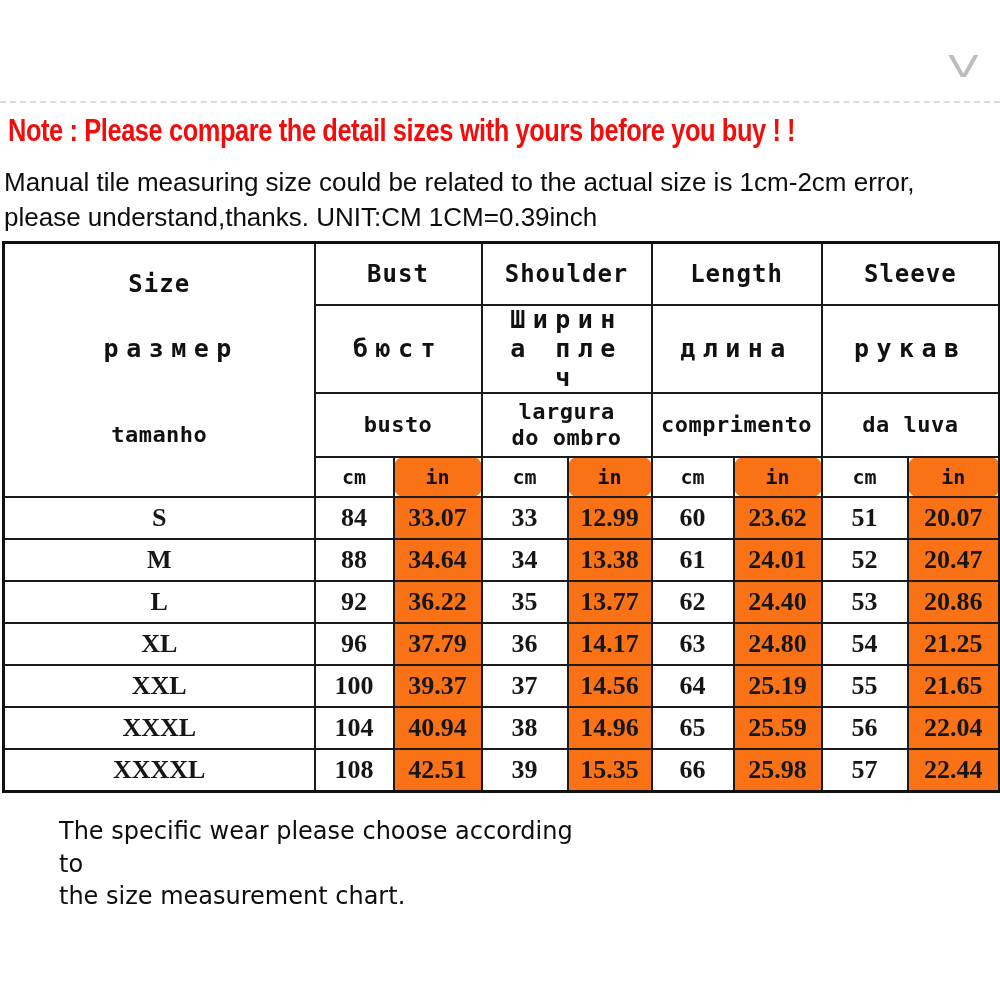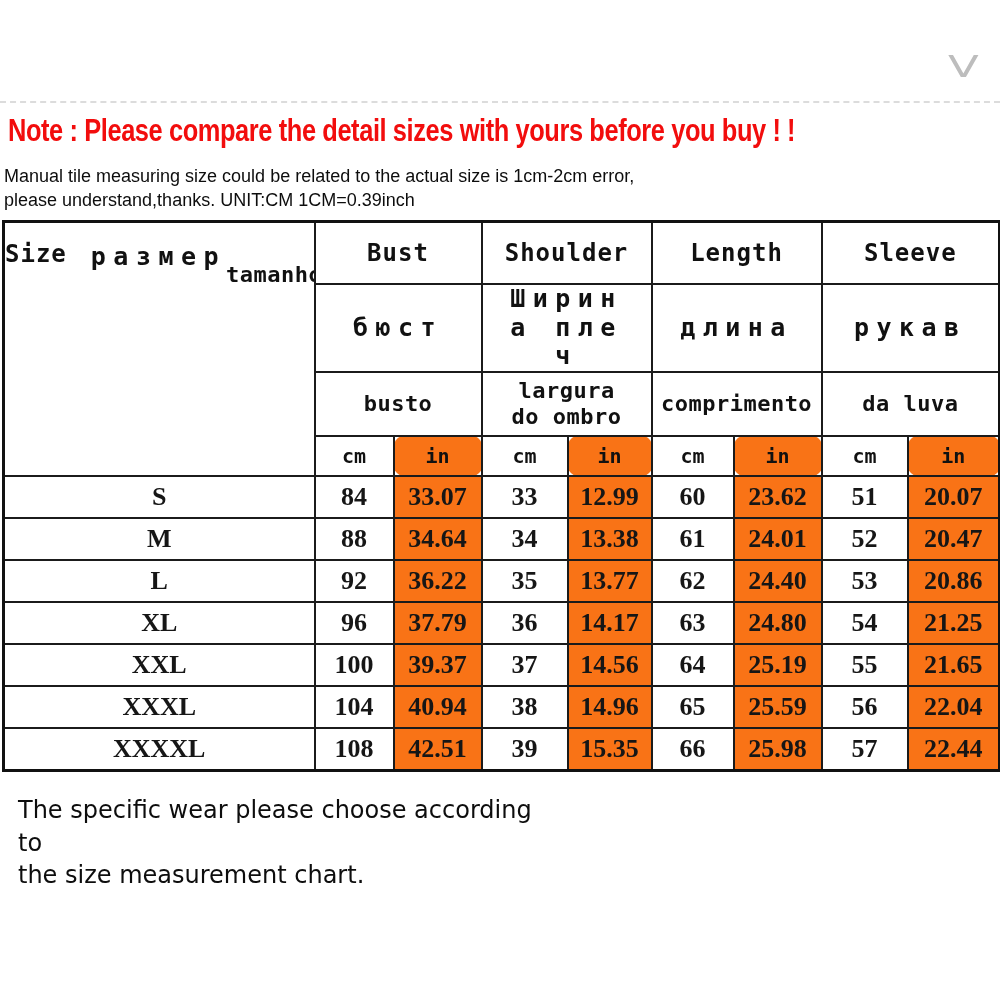--- a/index.html
+++ b/index.html
@@ -55,21 +55,21 @@
     font-size: 31px;
     letter-spacing: -0.5px;
     white-space: nowrap;
     transform: scaleX(0.82);
     transform-origin: left center;
   }
 
   
   .intro {
     margin: 16px 0 0 4px;
-    font-size: 18px;
+    font-size: 26px;
     line-height: 1.33;
     white-space: pre-line;
     color: #0d0d0d;
   }
   .tolerance {
     margin: 9px 0 0 0;
     font-family: "DejaVu Sans", sans-serif;
     font-size: 25px;
     color: #0d0d0d;
   }
@@ -120,21 +120,21 @@
     font-size: 20px;
     border-radius: 10px;
   }
   .row-en  td, .row-en  th { height: 60px; }
   .row-ru  td { height: 66px; }
   .row-pt  td { height: 62px; }
   .row-unit td { height: 38px; }
 
   
   .size-merged { padding: 0; }
-  .size-merged .stack { display: flex; flex-direction: row; height: 100%; }
+  .size-merged .stack { display: flex; flex-direction: column; height: 100%; justify-content: center; }
   .size-merged .stack > div {
     display: flex; align-items: center; justify-content: center;
   }
   .size-merged .s1 { height: 62px; }
   .size-merged .s2 { height: 68px; }
   .size-merged .s3 { height: 104px; }
 
   .in-col { background: #f97316; margin-left: 43px; }
 
   tbody td { height: 40px; }
@@ -147,20 +147,21 @@
     color: #161616;
   }
 
   
   .footer {
     display: flex;
     margin-top: 22px;
     font-family: "DejaVu Sans", sans-serif;
     font-size: 24px;
     color: #0d0d0d;
+    padding-left: 41px;
   }
   .footer-left {
     margin-left: 18px;
     width: 540px;
     white-space: pre-line;
     line-height: 1.35;
   }
   .footer-right {
     margin-left: 18px;
     white-space: nowrap;

